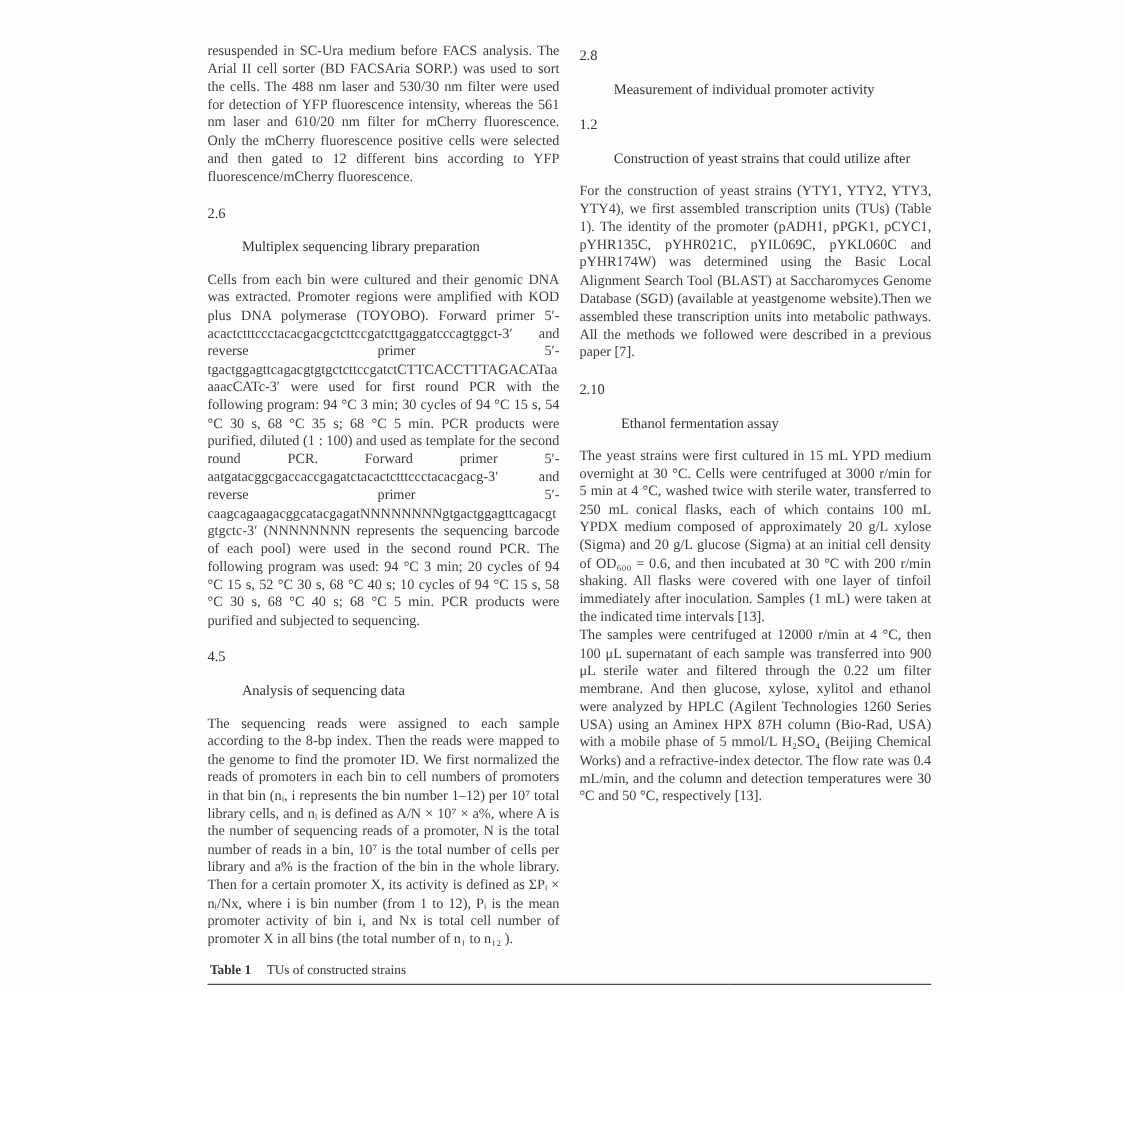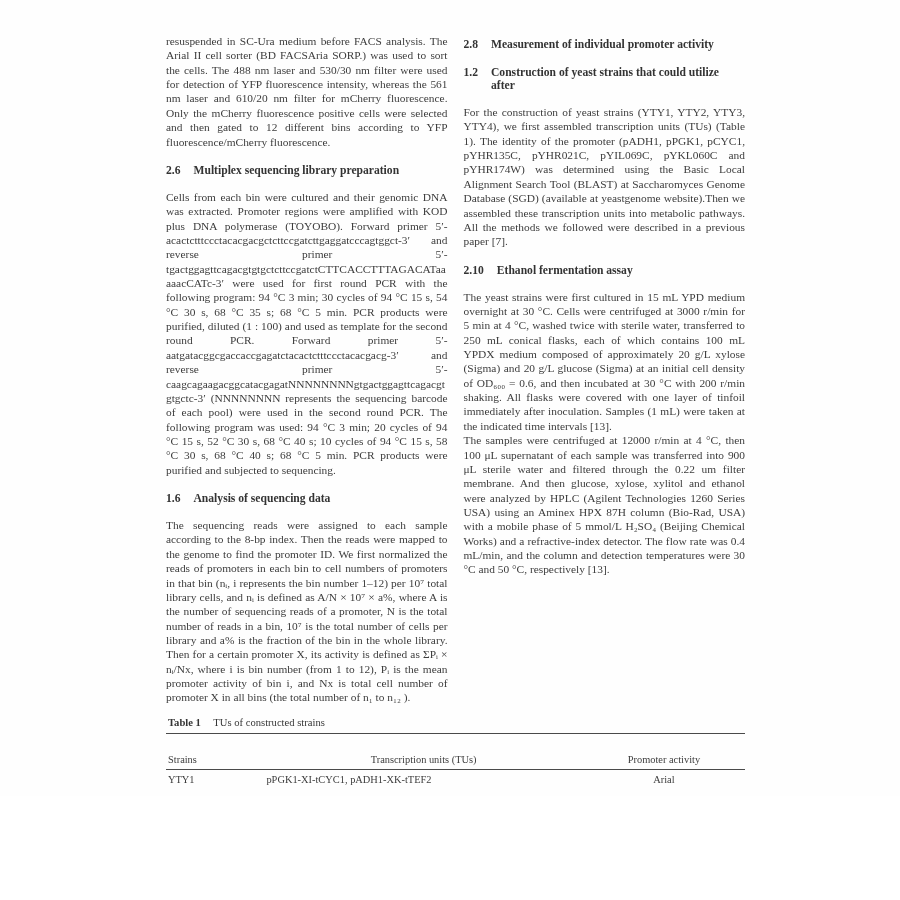--- a/index.html
+++ b/index.html
@@ -29,28 +29,28 @@
   }
   .body-text {
     font-size: 11.4px;
     line-height: 1.26;
     text-align: justify;
     overflow-wrap: anywhere;
     color: #3c3c3c;
   }
   .section-heading {
     font-size: 11.6px;
-    font-weight: bold;
+    font-weight: normal;
     color: #333333;
     margin-top: 15px;
     margin-bottom: 13px;
     display: flex;
   }
   .sec-num { flex: 0 0 auto; margin-right: 13px; }
-  .sec-title { flex: 1 1 auto; }
+  .sec-title { flex: 1 1 auto; margin-top: 27px; }
 
   
   .table-block { margin-top: 12px; }
   .table-caption {
     font-size: 10.6px;
     color: #353535;
     margin-bottom: 5px;
     padding-left: 2px;
   }
   .tbl-label { font-weight: bold; margin-right: 10px; }
@@ -109,21 +109,21 @@
       <div class="col">
         <p class="body-text">resuspended in SC-Ura medium before FACS analysis. The Arial II cell sorter (BD FACSAria SORP.) was used to sort the cells. The 488 nm laser and 530/30 nm filter were used for detection of YFP fluorescence intensity, whereas the 561 nm laser and 610/20 nm filter for mCherry fluorescence. Only the mCherry fluorescence positive cells were selected and then gated to 12 different bins according to YFP fluorescence/mCherry fluorescence.</p>
 
         <h3 class="section-heading">
           <span class="sec-num">2.6</span>
           <span class="sec-title">Multiplex sequencing library preparation</span>
         </h3>
         <p class="body-text">Cells from each bin were cultured and their genomic DNA was extracted. Promoter regions were amplified with KOD plus DNA polymerase (TOYOBO). Forward primer 5′-acactctttccctacacgacgctcttccgatcttgaggatcccagtggct-3′ and reverse primer 5′-tgactggagttcagacgtgtgctcttccgatctCTTCACCTTTAGACATaaaaacCATc-3′ were used for first round PCR with the following program: 94 °C 3 min; 30 cycles of 94 °C 15 s, 54 °C 30 s, 68 °C 35 s; 68 °C 5 min. PCR products were purified, diluted (1 : 100) and used as template for the second round PCR. Forward primer 5′-aatgatacggcgaccaccgagatctacactctttccctacacgacg-3′ and reverse primer 5′-caagcagaagacggcatacgagatNNNNNNNNgtgactggagttcagacgtgtgctc-3′ (NNNNNNNN represents the sequencing barcode of each pool) were used in the second round PCR. The following program was used: 94 °C 3 min; 20 cycles of 94 °C 15 s, 52 °C 30 s, 68 °C 40 s; 10 cycles of 94 °C 15 s, 58 °C 30 s, 68 °C 40 s; 68 °C 5 min. PCR products were purified and subjected to sequencing.</p>
 
         <h3 class="section-heading">
-          <span class="sec-num">1.6</span>
+          <span class="sec-num">4.5</span>
           <span class="sec-title">Analysis of sequencing data</span>
         </h3>
         <p class="body-text">The sequencing reads were assigned to each sample according to the 8-bp index. Then the reads were mapped to the genome to find the promoter ID. We first normalized the reads of promoters in each bin to cell numbers of promoters in that bin (nᵢ, i represents the bin number 1–12) per 10⁷ total library cells, and nᵢ is defined as A/N × 10⁷ × a%, where A is the number of sequencing reads of a promoter, N is the total number of reads in a bin, 10⁷ is the total number of cells per library and a% is the fraction of the bin in the whole library. Then for a certain promoter X, its activity is defined as ΣPᵢ × nᵢ/Nx, where i is bin number (from 1 to 12), Pᵢ is the mean promoter activity of bin i, and Nx is total cell number of promoter X in all bins (the total number of n₁ to n₁₂ ).</p>
       </div>
 
       <div class="col">
         <h3 class="section-heading" style="margin-top:4px;">
           <span class="sec-num">2.8</span>
           <span class="sec-title">Measurement of individual promoter activity</span>
         </h3>

